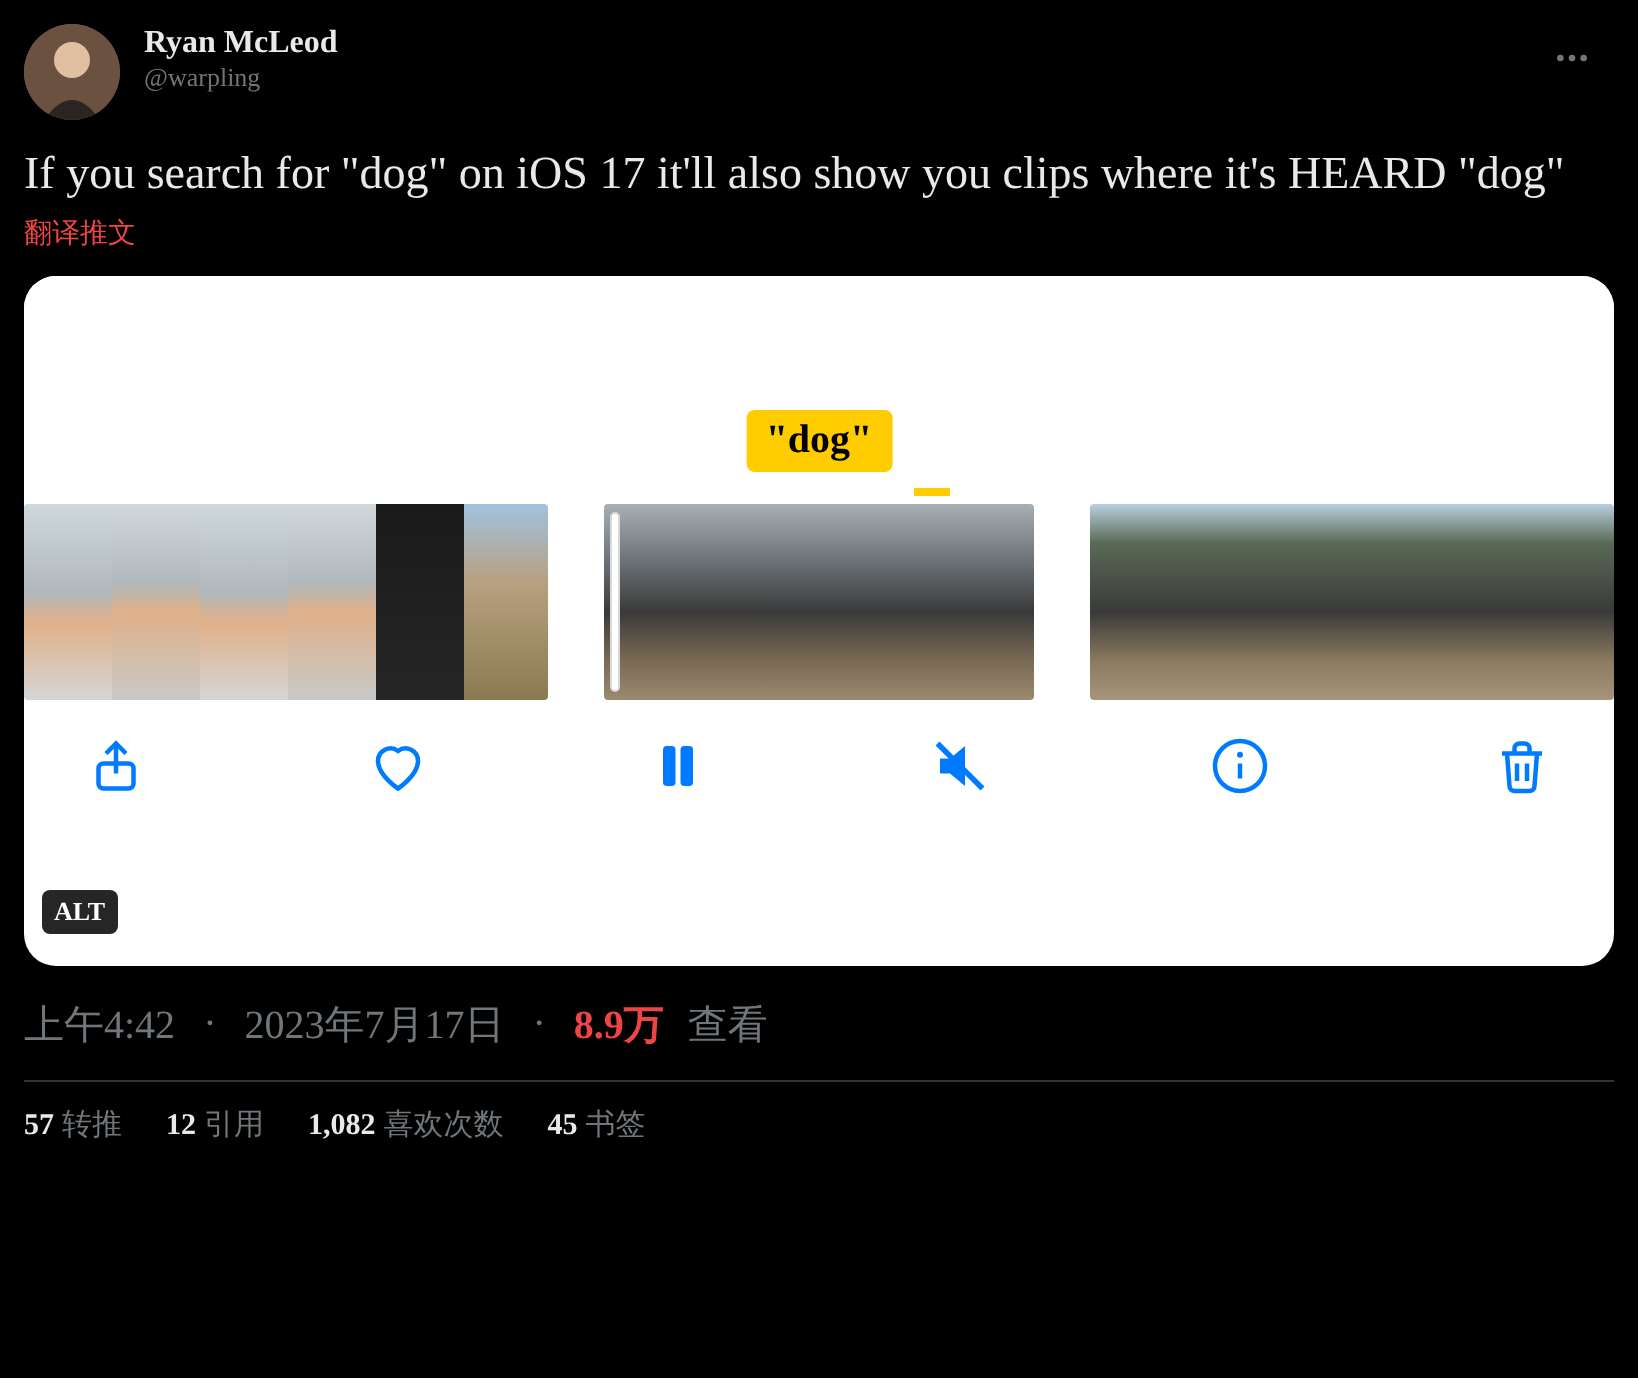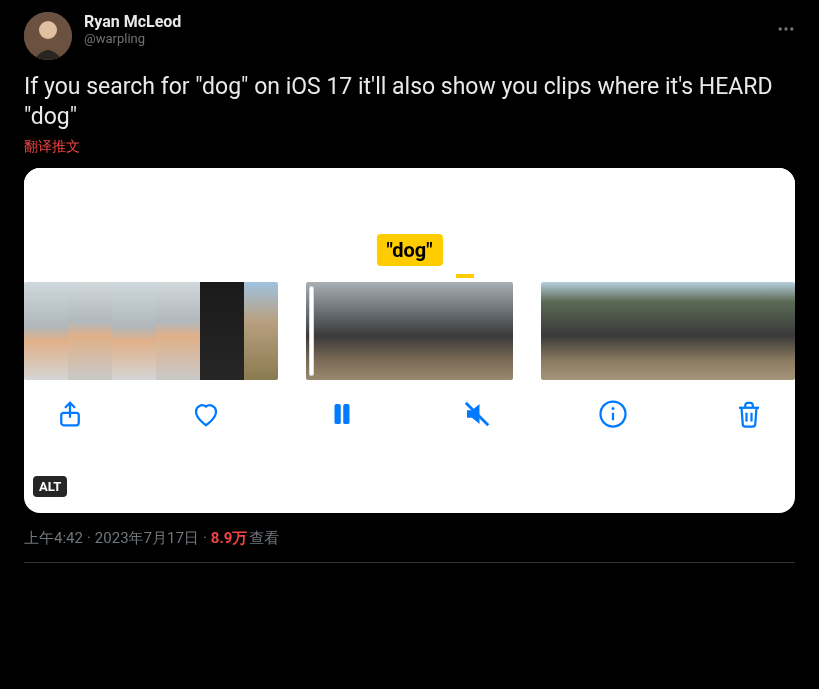--- a/index.html
+++ b/index.html
@@ -7,22 +7,23 @@
     margin: 0;
     padding: 0;
     background: #000;
     font-family: -apple-system, BlinkMacSystemFont, "Segoe UI", Roboto, Helvetica, Arial, sans-serif;
     color: #e7e9ea;
     width: 819px;
     height: 689px;
     overflow: hidden;
   }
   .tweet {
-    padding: 12px 24px;
-    position: relative;
+    padding: 12px 12px;
+    position: relative;
+    font-family: Liberation Serif, serif;
   }
   .header {
     display: flex;
     align-items: flex-start;
     gap: 12px;
     margin-bottom: 12px;
   }
   .avatar {
     width: 48px;
     height: 48px;
@@ -166,23 +167,23 @@
     color: #fff;
     font-size: 13px;
     font-weight: 700;
     padding: 3px 6px;
     border-radius: 4px;
     cursor: pointer;
   }
   .meta-row {
     display: flex;
     align-items: center;
-    gap: 2px;
+    gap: 12px;
     color: #71767b;
-    font-size: 15px;
+    font-size: 20px;
     margin-top: 16px;
   }
   .meta-row .dot { margin: 0 2px; }
   .meta-row .views-num { font-weight: 700; color: #ef4444; }
   .divider {
     border: none;
     border-top: 1px solid #2f3336;
     margin: 14px 0 12px 0;
   }
   .stats-row {
@@ -320,14 +321,28 @@
     <span>上午4:42</span>
     <span class="dot">·</span>
     <span>2023年7月17日</span>
     <span class="dot">·</span>
     <span class="views-num">8.9万</span>
     <span>查看</span>
   </div>
 
   <hr class="divider">
 
+  <div class="stats-row">
+    <span class="stat">
+      <span class="num">57</span><span>转推</span>
+    </span>
+    <span class="stat">
+      <span class="num">12</span><span>引用</span>
+    </span>
+    <span class="stat">
+      <span class="num">1,082</span><span>喜欢次数</span>
+    </span>
+    <span class="stat">
+      <span class="num">45</span><span>书签</span>
+    </span>
+  </div>
 
 </div>
 
 </body></html>

